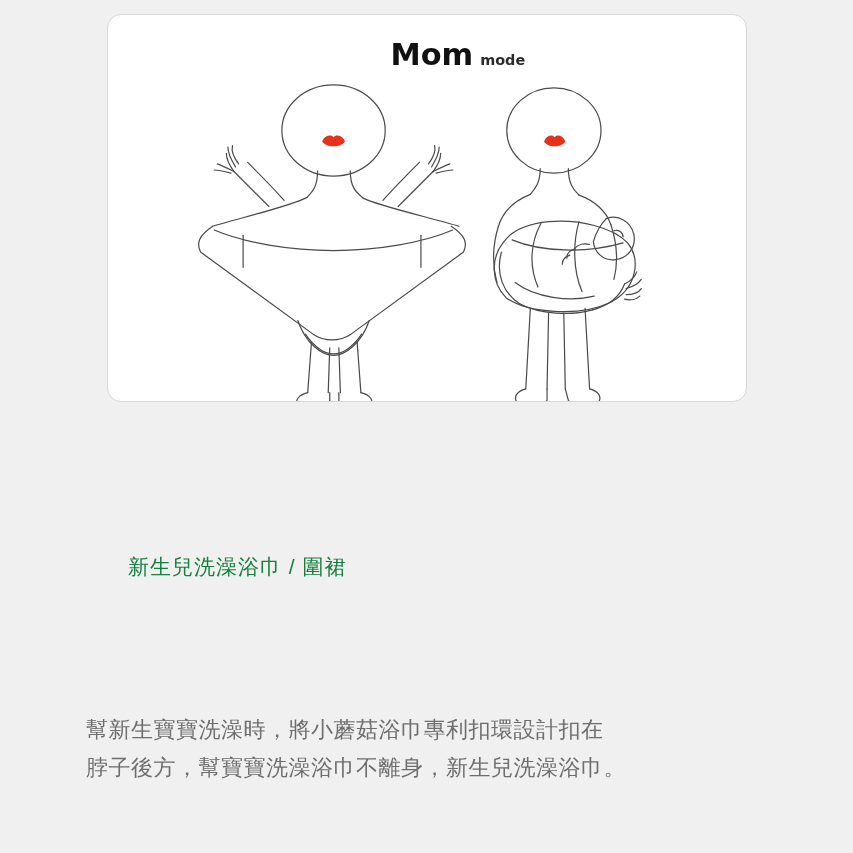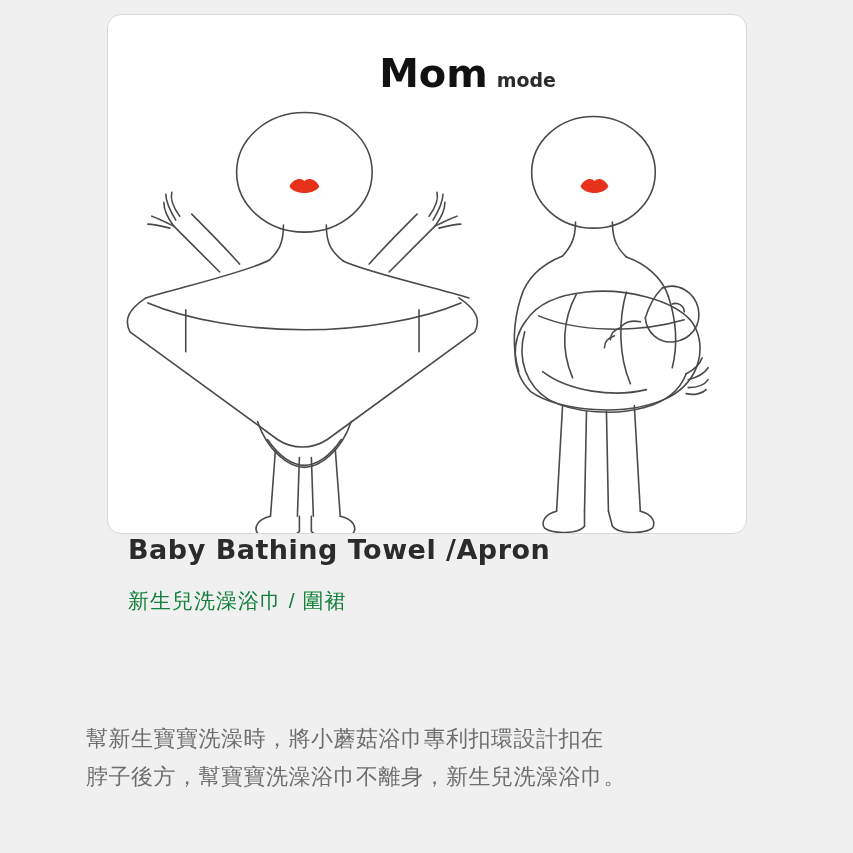--- a/index.html
+++ b/index.html
@@ -19,21 +19,21 @@
     height: 853px;
     background: #f0f0f0;
   }
 
   
   .illustration-card {
     position: absolute;
     left: 107px;
     top: 14px;
     width: 640px;
-    height: 520px;
+    height: 388px;
     background: #ffffff;
     border: 1px solid #d8d8d8;
     border-radius: 14px;
     box-sizing: border-box;
     overflow: hidden;
   }
   .illustration-card svg {
     display: block;
     width: 100%;
     height: 100%;
@@ -72,21 +72,21 @@
     width: 700px;
   }
   .desc-heading {
     font-size: 25px;
     font-weight: bold;
     color: #5a5a5a;
     letter-spacing: 1.5px;
     line-height: 1.3;
   }
   .desc-body {
-    margin-top: 20px;
+    margin-top: 11px;
     font-size: 22px;
     color: #6d6d6d;
     letter-spacing: 0.5px;
     line-height: 1.72;
   }
   .desc-body .line {
     white-space: nowrap;
   }
 
   
@@ -215,21 +215,20 @@
           </g>
         </g>
       </g>
 
       <text class="mom-word" x="272" y="66" font-size="40" fill="#111111">Mom</text>
       <text x="390" y="66" font-size="19" font-weight="bold" fill="#2b2b2b" font-family="DejaVu Sans, sans-serif">mode</text>
     </svg>
   </div>
 
   <div class="title-block">
-    <div class="product-title-en">Baby Bathing Towel /Apron</div>
     <div class="product-title-zh">新生兒洗澡浴巾 / 圍裙</div>
   </div>
 
   <div class="desc-block">
     <div class="desc-body">
       <div class="line">幫新生寶寶洗澡時，將小蘑菇浴巾專利扣環設計扣在</div>
       <div class="line">脖子後方，幫寶寶洗澡浴巾不離身，新生兒洗澡浴巾。</div>
     </div>
   </div>
 

